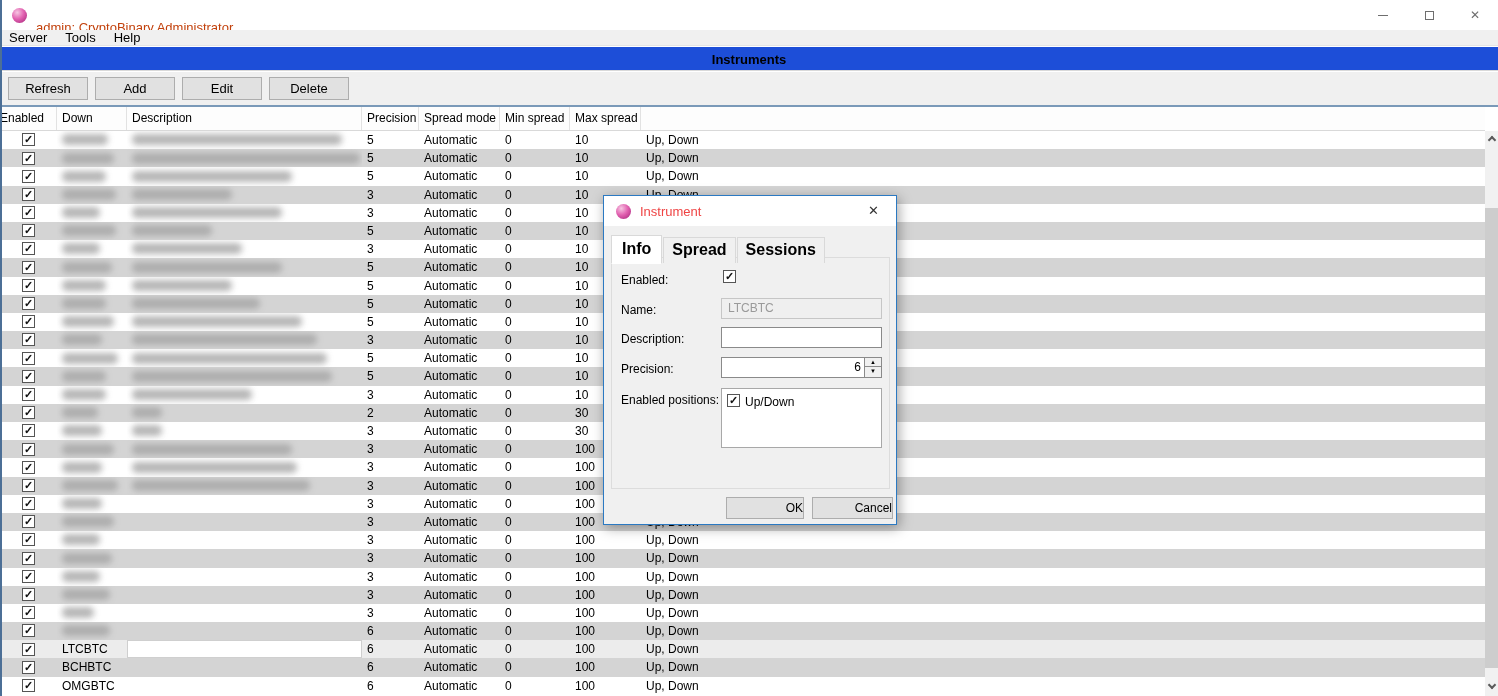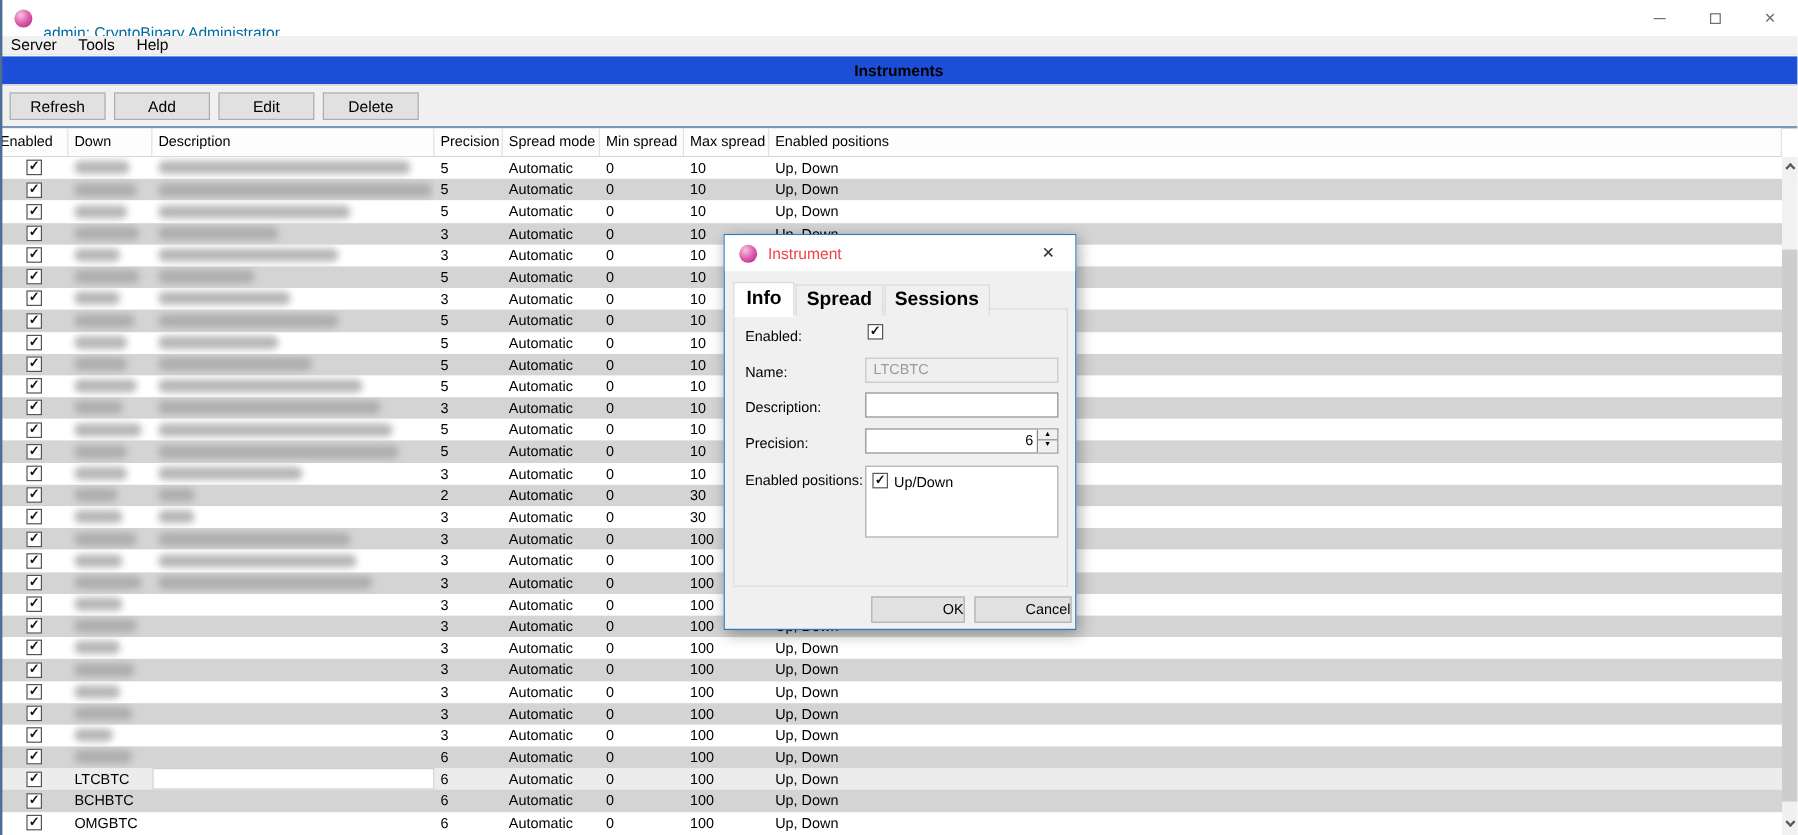--- a/index.html
+++ b/index.html
@@ -5,21 +5,21 @@
   * { margin:0; padding:0; box-sizing:border-box; }
   html,body { width:1498px; height:696px; overflow:hidden; }
   body { font-family:"Liberation Sans", sans-serif; background:#ffffff; position:relative; color:#000; }
 
   
   #win-border { position:absolute; left:0; top:0; width:2px; height:696px; background:#4c6f96; z-index:50; }
   #titlebar { position:absolute; left:0; top:0; width:1498px; height:30px; background:#ffffff; display:flex; align-items:center; }
   .sphere { display:inline-block; width:15px; height:15px; border-radius:50%;
             background:radial-gradient(circle at 35% 30%, #f6c6e2 0%, #e263b1 45%, #a31f77 100%); }
   #app-icon { margin-left:12px; }
-  #title-text { margin-left:9px; font-size:13px; color:#0369a1;margin-top:24px; }
+  #title-text { margin-left:9px; font-size:13px; color:#c2410c;margin-top:24px; }
   #win-controls { position:absolute; right:0; top:0; height:30px; display:flex; }
   .wc { width:46px; height:30px; display:flex; align-items:center; justify-content:center; cursor:default; }
   .glyph-min { width:10px; height:1px; background:#6e6e6e; display:block; }
   .glyph-max { width:9px; height:9px; border:1px solid #6e6e6e; display:block; }
   .glyph-close { font-size:12px; color:#6e6e6e; line-height:1; }
 
   
   #menubar { position:absolute; left:0; top:30px; width:1498px; height:16px; background:#f0f0f0; display:flex; align-items:center; border-bottom:1px solid #e4e4e4; }
   .menu-item { padding:0 9px; font-size:13px; height:16px; line-height:16px; }
 
@@ -126,21 +126,20 @@
 <div id="bluesep"></div>
 
 <div id="theader">
     <div class="hcell c0">Enabled</div>
     <div class="hcell c1">Down</div>
     <div class="hcell c2">Description</div>
     <div class="hcell c3">Precision</div>
     <div class="hcell c4">Spread mode</div>
     <div class="hcell c5">Min spread</div>
     <div class="hcell c6">Max spread</div>
-    <div class="hcell c7">Enabled positions</div>
   </div>
 <div id="tbody">
     <div class="trow">
       <div class="cell c0"><span class="wincb">✓</span></div>
       <div class="cell c1"><span class="redact" style="width: 46px;"></span></div>
       <div class="cell c2"><span class="redact" style="width: 210px;"></span></div>
       <div class="cell c3">5</div>
       <div class="cell c4">Automatic</div>
       <div class="cell c5">0</div>
       <div class="cell c6">10</div>

